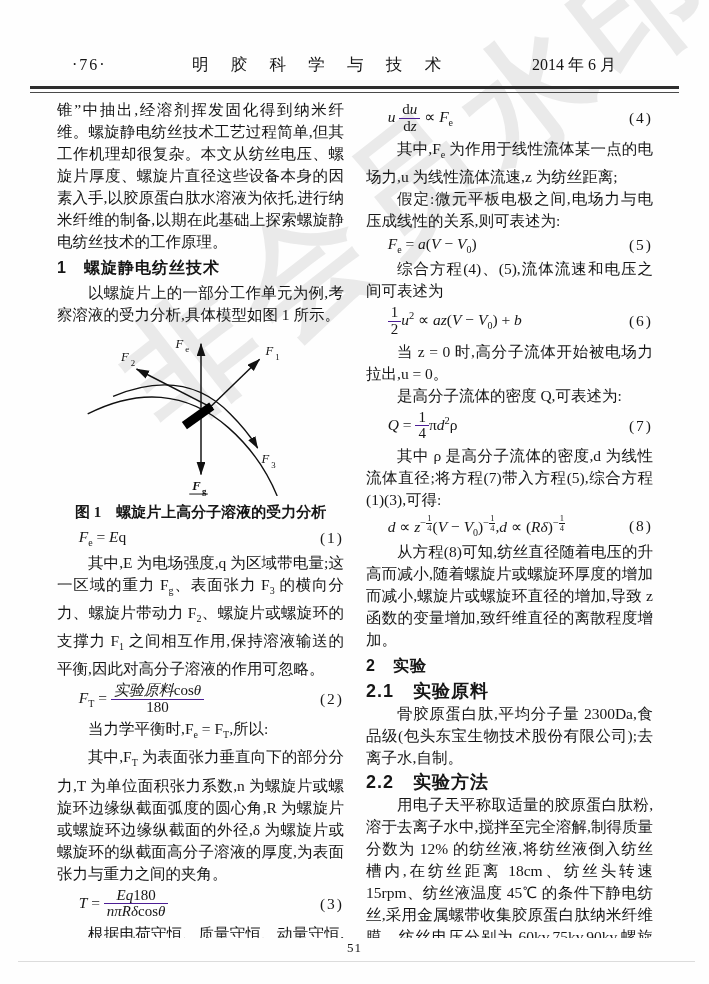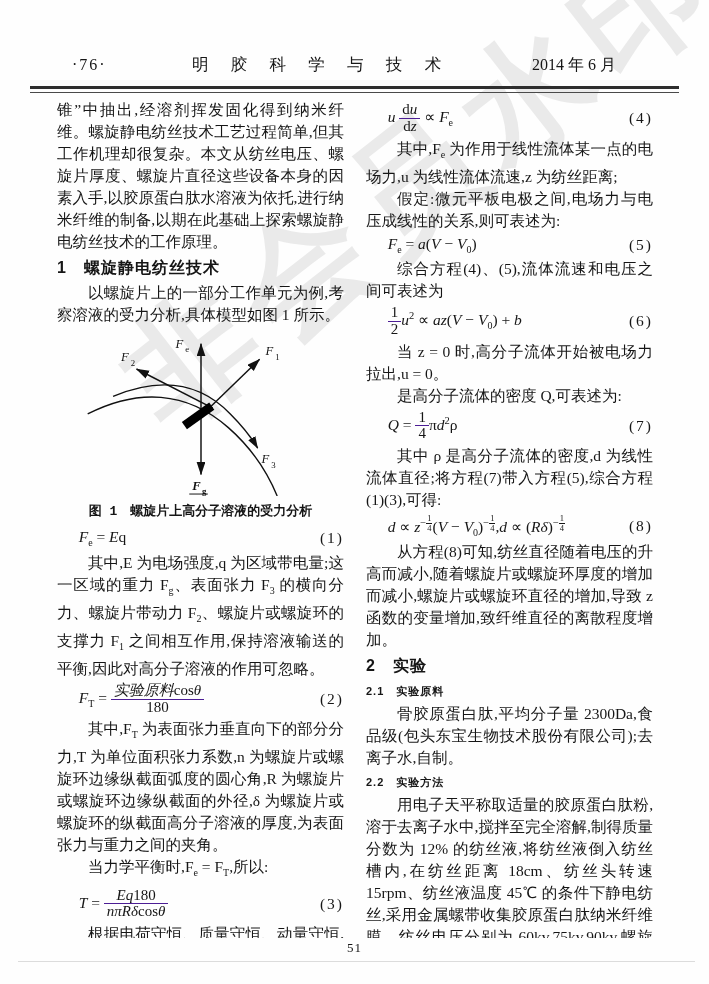--- a/index.html
+++ b/index.html
@@ -44,40 +44,40 @@
   p{
     margin:0;font-size:15.5px;line-height:22px;
     text-align:justify;text-justify:inter-ideograph;
   }
   p.indent{text-indent:2em;}
   h2.sec{
     margin:3px 0 2px 0;font-size:16px;line-height:24px;font-weight:700;
     font-family:"Liberation Sans", sans-serif;letter-spacing:1px;
   }
   h3.subsec{
-    margin:2px 0 1px 0;font-size:11px;line-height:22px;font-weight:700;
+    margin:2px 0 1px 0;font-size:18px;line-height:22px;font-weight:700;
     font-family:"Liberation Sans", sans-serif;letter-spacing:1px;
   }
   
   .eq-row{display:flex;align-items:center;margin:3px 0;}
   .eq-body{margin-left:1.4em;font-size:15.5px;line-height:1.15;}
   .eq-num{margin-left:auto;font-size:15.5px;letter-spacing:2px;}
   .frac{display:inline-block;vertical-align:middle;text-align:center;line-height:1.05;font-size:15px;}
   .frac .num{display:block;border-bottom:1px solid #4c1d95;padding:0 3px;}
   .frac .den{display:block;padding:0 3px;}
   sub{font-size:10px;}
   sup{font-size:10.5px;}
   .sfrac{display:inline-block;text-align:center;line-height:1;font-size:8.5px;vertical-align:middle;}
   .sfrac .num{display:block;border-bottom:1px solid #161616;padding:0 1px;}
   .sfrac .den{display:block;}
   
   figure{margin:2px 0 0 0;text-align:center;}
   .figcaption{
-    text-align:center;font-size:13px;line-height:20px;font-weight:700;
-    font-family:Liberation Mono, monospace;margin:2px 0 6px 0;
+    text-align:center;font-size:15px;line-height:20px;font-weight:700;
+    font-family:Liberation Serif, serif;margin:2px 0 6px 0;
   }
   .flabel{font-size:13px;font-style:italic;fill:#111;font-family:"Liberation Serif", serif;}
   .fsub{font-size:9px;fill:#111;font-family:"Liberation Serif", serif;}
   .fbold{font-weight:700;}
   
   .footer{position:absolute;bottom:28px;left:0;right:0;text-align:center;z-index:2;}
   .footer span{font-size:13px;letter-spacing:1px;}
   .scan-edge-bottom{position:absolute;bottom:22px;left:18px;right:14px;height:1px;background:#dcdcdc;z-index:2;}
 </style>
 </head>
@@ -144,23 +144,23 @@
         <span class="eq-num">(1)</span>
       </div>
 
       <p class="indent">其中,E 为电场强度,q 为区域带电量;这一区域的重力 F<sub>g</sub>、表面张力 F<sub>3</sub> 的横向分力、螺旋片带动力 F<sub>2</sub>、螺旋片或螺旋环的支撑力 F<sub>1</sub> 之间相互作用,保持溶液输送的平衡,因此对高分子溶液的作用可忽略。</p>
 
       <div class="eq-row">
         <span class="eq-body"><i>F</i><sub>T</sub> = <span class="frac"><span class="num"><i>实验原料</i>cos<i>θ</i></span><span class="den">180</span></span></span>
         <span class="eq-num">(2)</span>
       </div>
 
+      <p class="indent">当力学平衡时,F<sub>e</sub> = F<sub>T</sub>,所以:</p>
+
       <p class="indent">其中,F<sub>T</sub> 为表面张力垂直向下的部分分力,T 为单位面积张力系数,n 为螺旋片或螺旋环边缘纵截面弧度的圆心角,R 为螺旋片或螺旋环边缘纵截面的外径,δ 为螺旋片或螺旋环的纵截面高分子溶液的厚度,为表面张力与重力之间的夹角。</p>
-
-      <p class="indent">当力学平衡时,F<sub>e</sub> = F<sub>T</sub>,所以:</p>
 
       <div class="eq-row">
         <span class="eq-body"><i>T</i> = <span class="frac"><span class="num"><i>Eq</i>180</span><span class="den"><i>nπRδ</i>cos<i>θ</i></span></span></span>
         <span class="eq-num">(3)</span>
       </div>
 
       <p class="indent">根据电荷守恒、质量守恒、动量守恒,采用 Navier-Stokes 方程,线性带电流体可表述为</p>
     </section>
 
     <section class="col">

